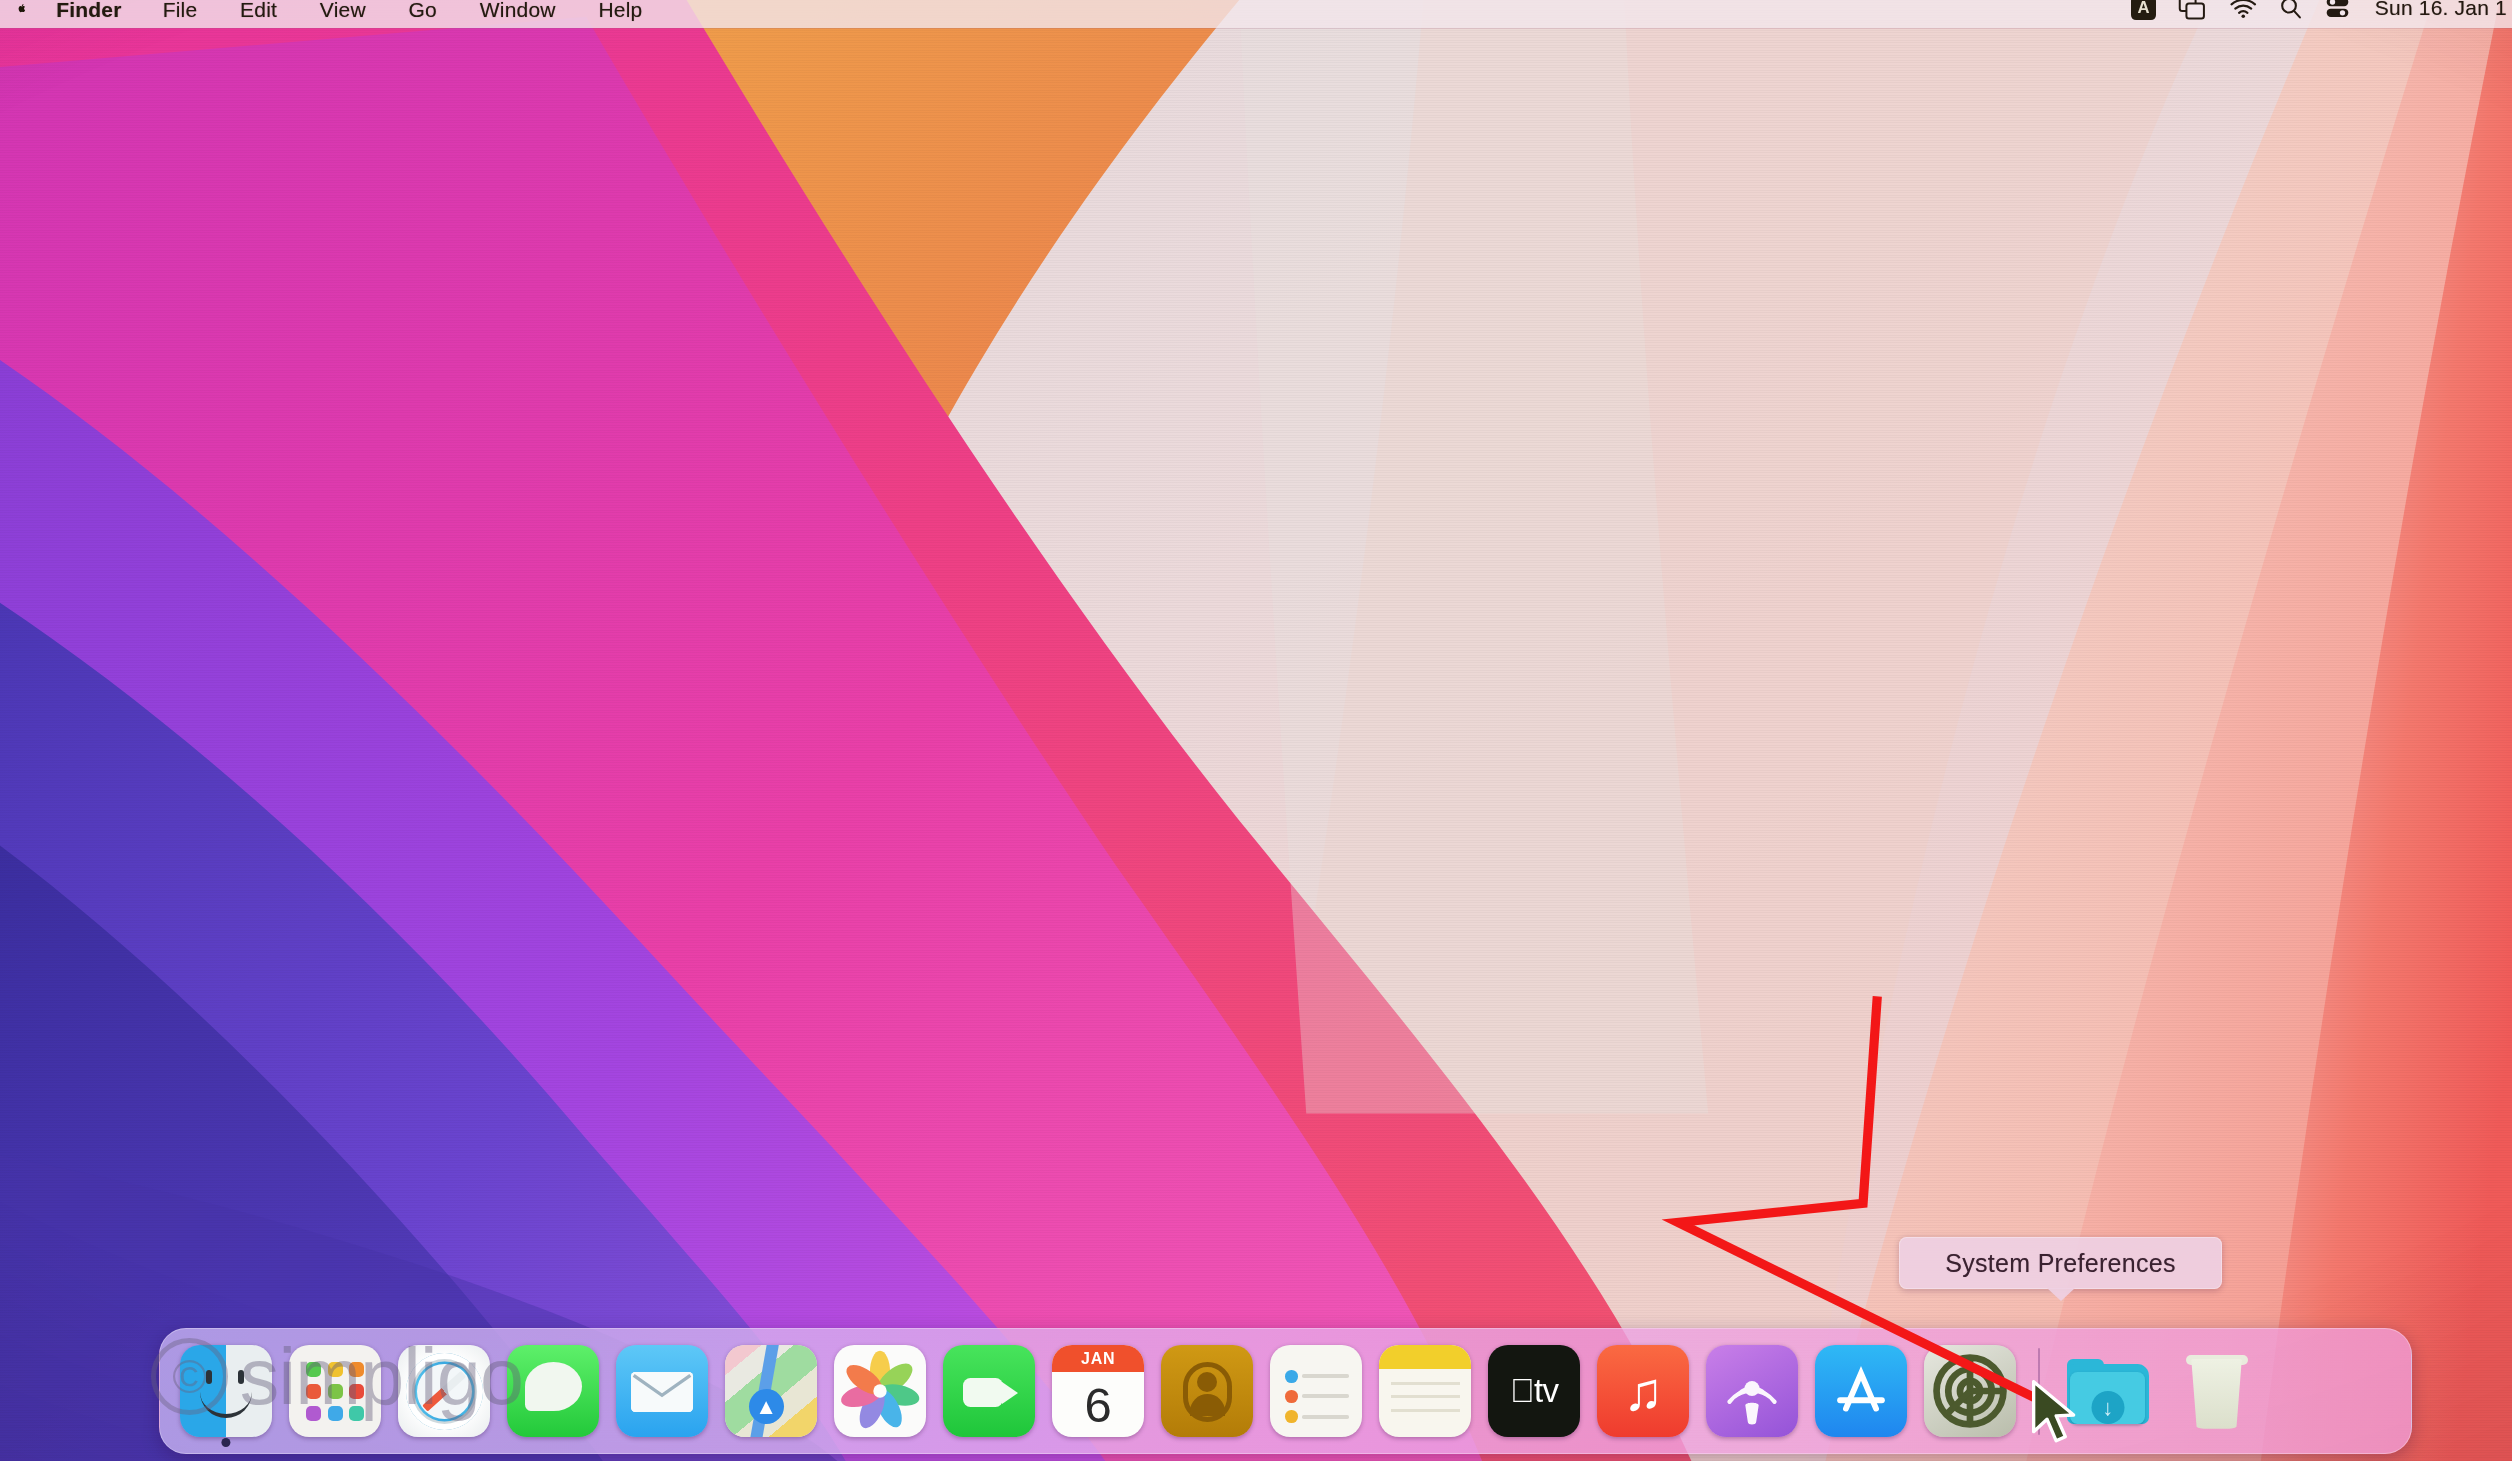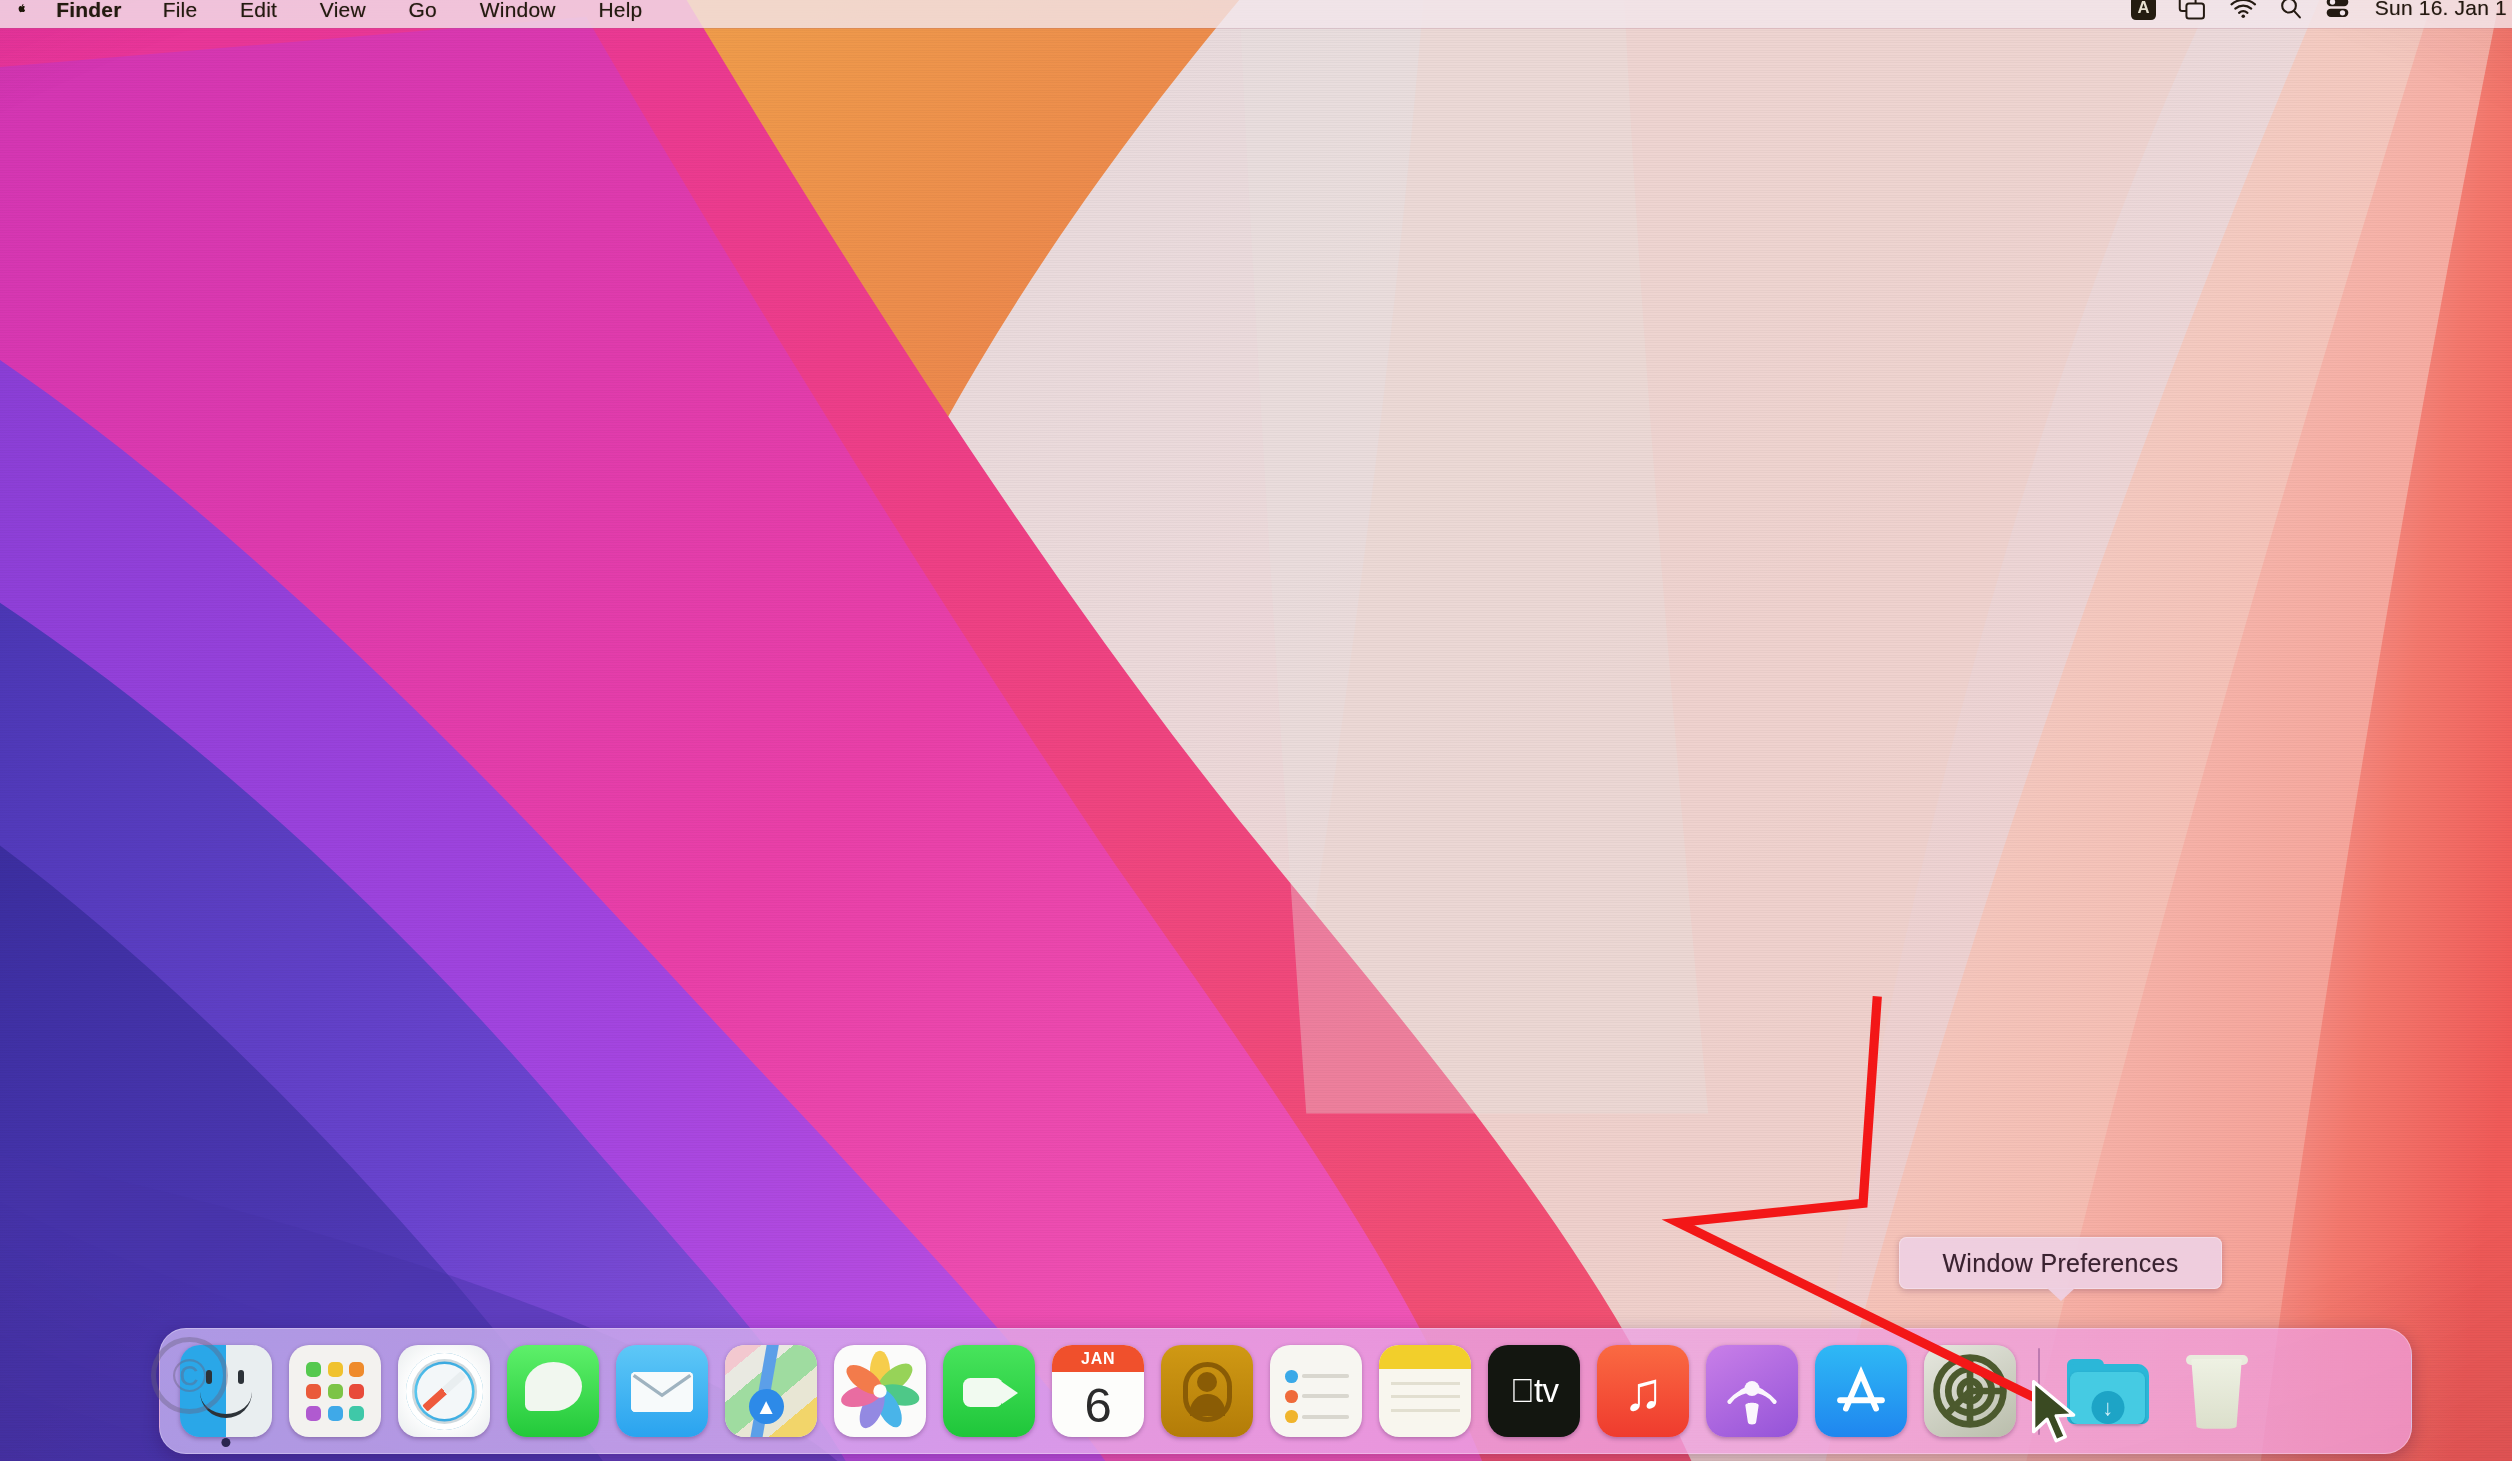--- a/index.html
+++ b/index.html
@@ -350,21 +350,21 @@
           <circle cx="9" cy="7" r="3.2" fill="#f3e6eb"></circle>
           <rect x="2" y="15" width="26" height="10" rx="5" fill="#241a12"></rect>
           <circle cx="21" cy="20" r="3.2" fill="#f3e6eb"></circle>
         </svg>
       </div>
       <div id="clock">Sun 16. Jan  1</div>
     </div>
   </div>
 
   <div id="tooltip">
-    <span>Window Preferences</span>
+    <span>System Preferences</span>
   </div>
 
   <div id="dock">
 
     <div class="dock-item">
       <div class="dock-icon ic-finder">
         <div class="finder-eye l"></div>
           <div class="finder-eye r"></div>
       </div>
       <div class="run-dot"></div>
@@ -538,20 +538,21 @@
       <div class="dock-icon ic-trash">
         <div class="trash-lid"></div>
         <div class="trash-can"></div>
       </div>
     </div>
 
   </div>
 
   <div id="watermark">
     <div class="wm-c">©</div>
+    <div class="wm-text">simpligo</div>
   </div>
 
   <svg id="annotation" viewBox="0 0 3000 1745">
     <polyline points="2242,1190 2225,1437 2004,1460 2452,1680" fill="none" stroke="#f31717" stroke-width="11" stroke-linejoin="miter" stroke-linecap="butt"></polyline>
   </svg>
 
   <svg id="cursor" width="54" height="70" viewBox="0 0 32 42">
     <path d="M2,1 L2,31 L10,23.5 L15.5,36.5 L21,34 L15.5,21.5 L26,21 Z" fill="#3a4a22" stroke="#ffffff" stroke-width="2" stroke-linejoin="round"></path>
   </svg>
 

